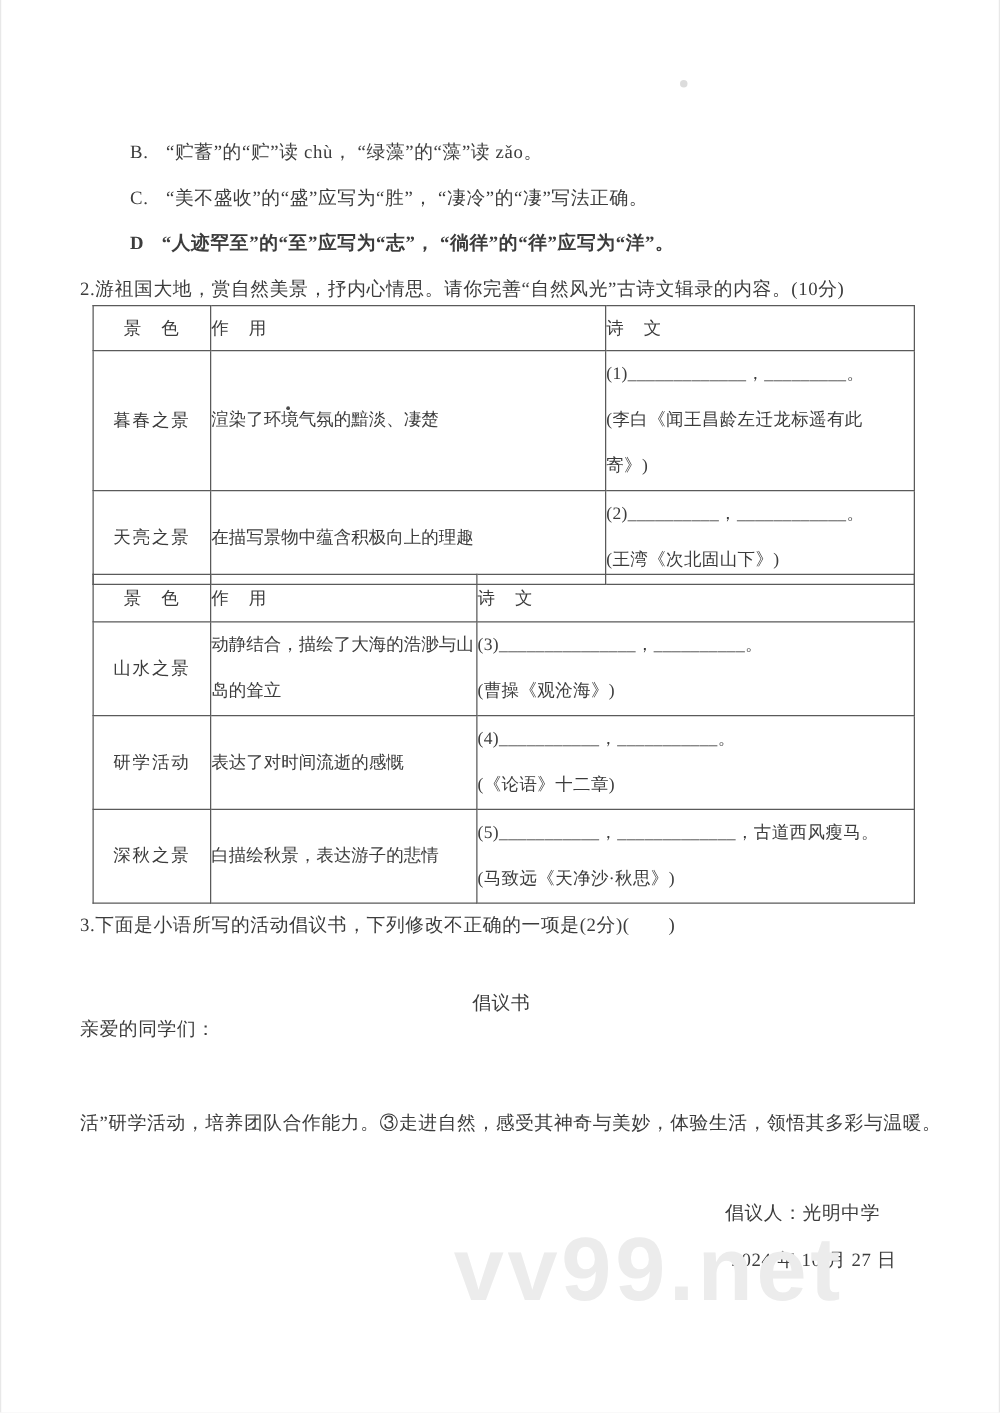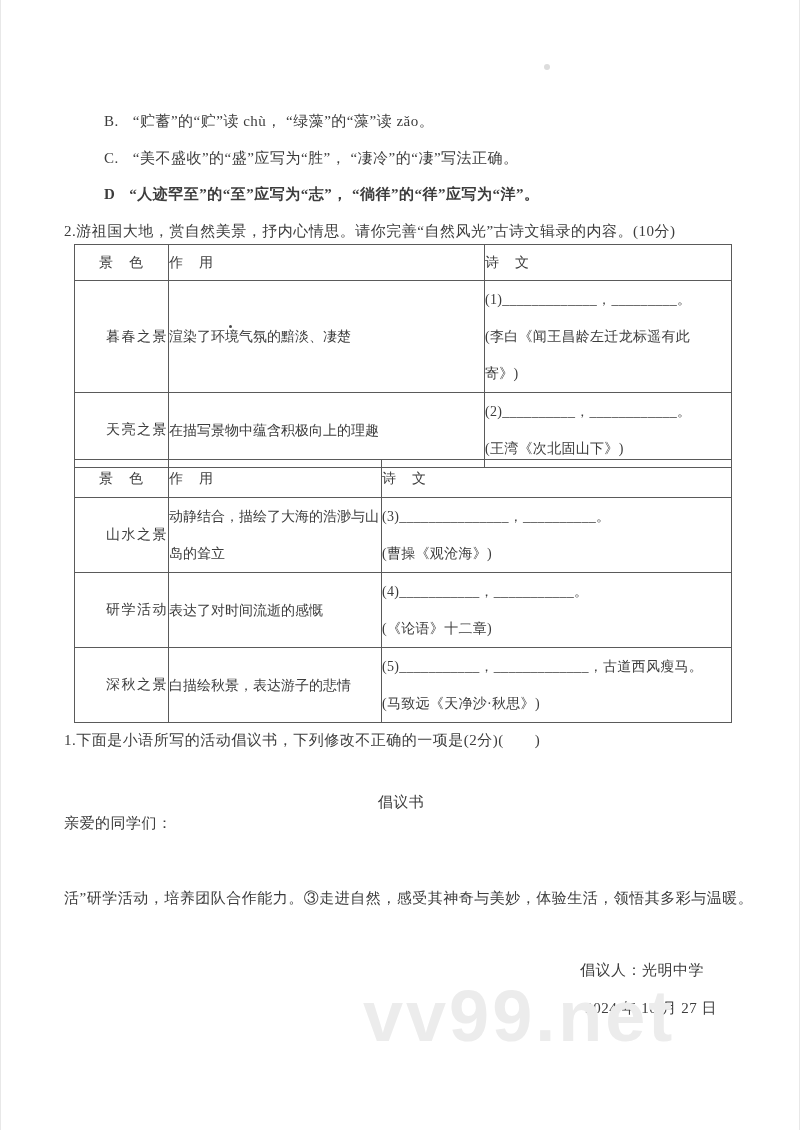--- a/index.html
+++ b/index.html
@@ -33,21 +33,21 @@
     padding-left:19px;
   }
   table.grid td,table.grid th{
     border:1px solid var(--border);
     padding:0;
     vertical-align:middle;
     font-weight:normal;
   }
   .th-scene{text-align:center;letter-spacing:1px;}
   .th-left{text-align:left;padding-left:7px;letter-spacing:1px;}
-  .cell-scene{text-align:right;letter-spacing:1.5px;}
+  .cell-scene{text-align:center;letter-spacing:1.5px;}
   .cell-block{padding-left:7px;}
   .cell-block div{line-height:37px;white-space:nowrap;}
   .poem div{letter-spacing:.3px;}
 
   .watermark{
     position:absolute;
     font-family:"Liberation Sans","DejaVu Sans",sans-serif;
     font-weight:bold;
     font-size:72px;
     letter-spacing:3px;
@@ -154,21 +154,21 @@
         <div>白描绘秋景，表达游子的悲情</div>
       </td>
       <td class="cell-block poem">
         <div>(5)___________，_____________，古道西风瘦马。</div>
         <div>(马致远《天净沙·秋思》)</div>
       </td>
     </tr>
   </tbody>
     </table>
 
-  <div class="line" style="left:63px;top:731px;">1.下面是小语所写的活动倡议书，下列修改不正确的一项是(2分)(　　)</div>
+  <div class="line" style="left:63px;top:731px;">3.下面是小语所写的活动倡议书，下列修改不正确的一项是(2分)(　　)</div>
 
   <div class="line center" style="top:768px;margin-top:25px;">倡议书</div>
   <div class="line" style="left:63px;top:814px;">亲爱的同学们：</div>
   <div class="line" style="left:63px;top:889px;">活”研学活动，培养团队合作能力。③走进自然，感受其神奇与美妙，体验生活，领悟其多彩与温暖。</div>
   <div class="line right-align" style="right:95px;top:961px;">倡议人：光明中学</div>
   <div class="line right-align" style="right:82px;top:999px;">2024 年 10 月 27 日</div>
 
   <div class="watermark" style="left:362px;top:980px;color:var(--watermark);">vv99.net</div>
 
 </div>

